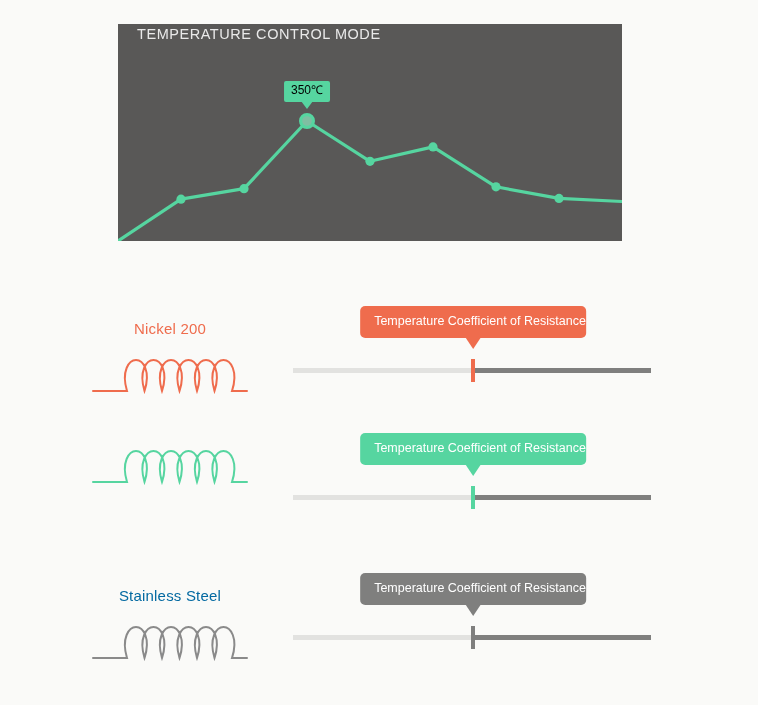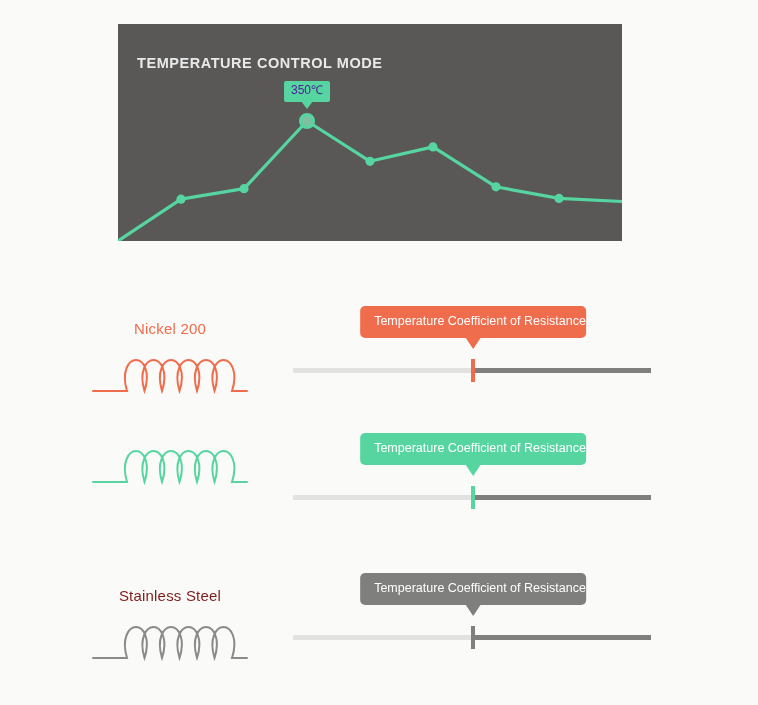--- a/index.html
+++ b/index.html
@@ -21,36 +21,36 @@
     left: 118px;
     top: 24px;
     width: 504px;
     height: 217px;
     background: #595857;
     overflow: hidden;
   }
   #chart-title {
     position: absolute;
     left: 19px;
-    top: 31px;
+    top: 2px;
     font-size: 14.5px;
     letter-spacing: 0.55px;
     color: #e9e9e9;
-    font-weight: 700;
+    font-weight: 400;
     white-space: nowrap;
   }
   #chart-svg {
     position: absolute;
     left: 0;
     top: 0;
   }
   #chart-tooltip {
     position: absolute;
     background: #56d5a0;
-    color: #4c1d95;
+    color: #000000;
     font-size: 12px;
     border-radius: 2px;
     padding: 3px 7px 4px 7px;
     white-space: nowrap;
     transform: translateX(-50%);
     line-height: 1.15;
   }
   #chart-tooltip::after {
     content: "";
     position: absolute;
@@ -194,21 +194,21 @@
     <div class="slider-track">
       <div class="track-left" style="width: 50%; background: rgb(226, 226, 224);"></div>
       <div class="track-right" style="width: 50%; background: rgb(127, 127, 126);"></div>
     </div>
     <div class="slider-marker" style="left: 50%; background: rgb(86, 213, 160);"></div>
   </div>
 </div>
 
 <div class="material-row" id="row-2" style="top:567px">
   <div class="material-left">
-    <div class="material-name" style="color: #7f1d1d;">Stainless Steel</div>
+    <div class="material-name" style="color: #0369a1;">Stainless Steel</div>
     <div class="coil-wrap"><svg width="170" height="44">
           <path d="M 8,37 L 42.0,37 C 36.0,17.0 44.0,6 51.0,6 C 58.0,6 66.0,17.0 59.5,37 L 59.5,37 C 53.5,17.0 61.5,6 68.5,6 C 75.5,6 83.5,17.0 77.0,37 L 77.0,37 C 71.0,17.0 79.0,6 86.0,6 C 93.0,6 101.0,17.0 94.5,37 L 94.5,37 C 88.5,17.0 96.5,6 103.5,6 C 110.5,6 118.5,17.0 112.0,37 L 112.0,37 C 106.0,17.0 114.0,6 121.0,6 C 128.0,6 136.0,17.0 129.5,37 L 129.5,37 C 123.5,17.0 131.5,6 138.5,6 C 145.5,6 153.5,17.0 147.0,37 L 162,37" fill="none" stroke="#8a8a8a" stroke-width="2" stroke-linecap="round"></path>
         </svg></div>
   </div>
   <div class="slider-area">
     <div class="slider-tooltip" style="left: 50%; background: rgb(127, 127, 126); color: rgb(127, 127, 126); --tc: #7f7f7e;"><span style="color: rgb(255, 255, 255);">Temperature Coefficient of Resistance</span></div>
     <div class="slider-track">
       <div class="track-left" style="width: 50%; background: rgb(226, 226, 224);"></div>
       <div class="track-right" style="width: 50%; background: rgb(127, 127, 126);"></div>
     </div>

